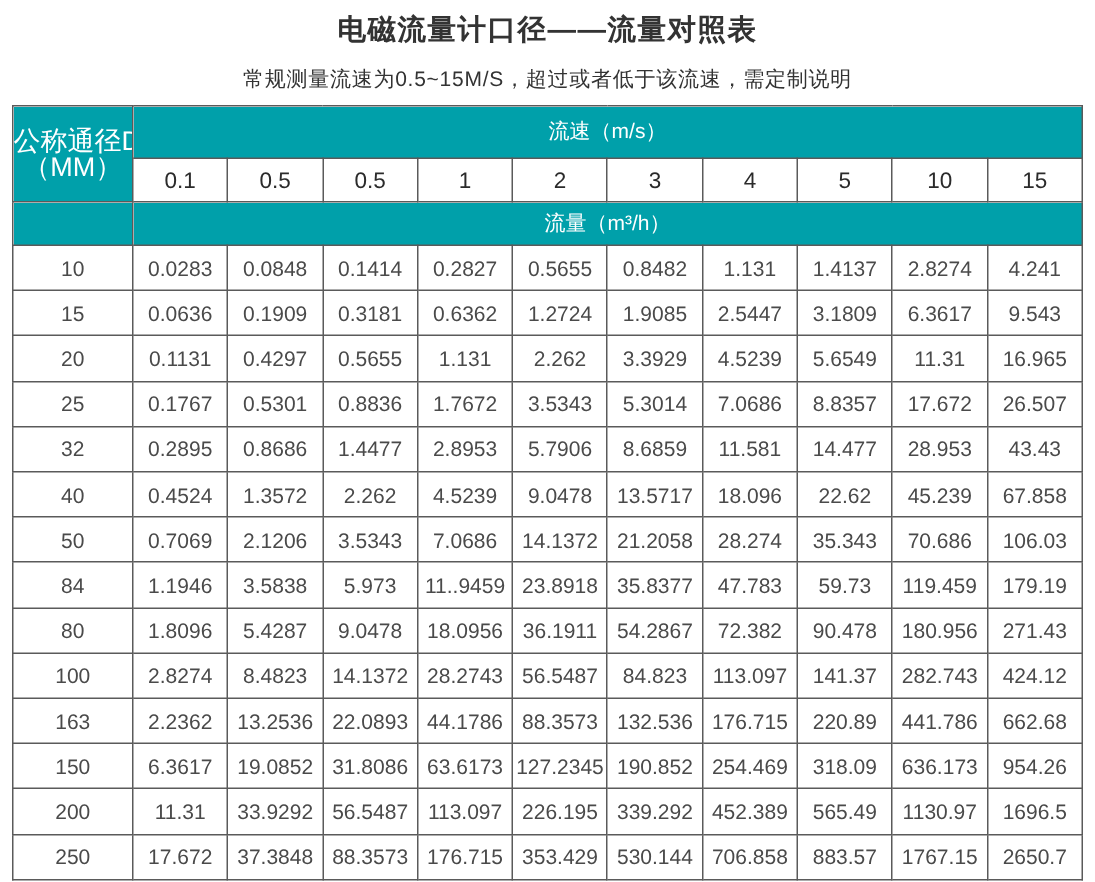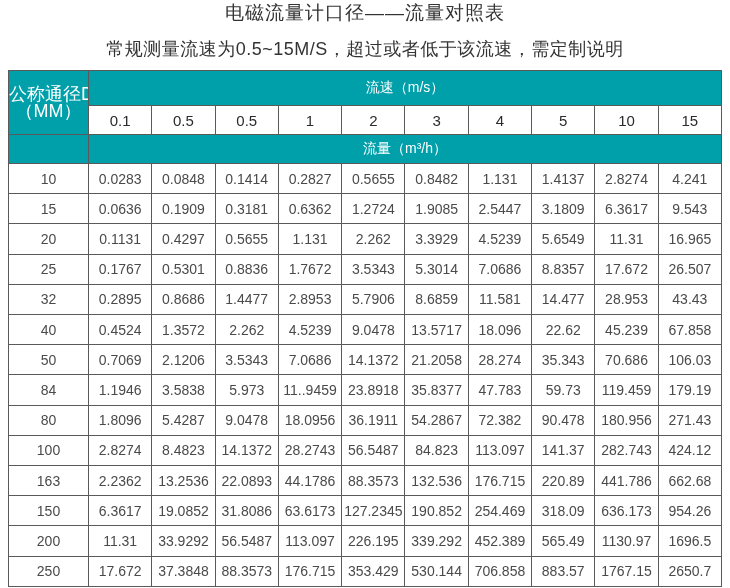--- a/index.html
+++ b/index.html
@@ -12,27 +12,28 @@
     font-family: "Liberation Sans", "DejaVu Sans", sans-serif;
   }
   .page {
     width: 730px;
     height: 588px;
     position: relative;
   }
   .title {
     text-align: center;
     font-size: 19px;
-    font-weight: normal;
+    font-weight: bold;
     color: #333333;
+    padding-top: 7px;
     letter-spacing: 1px;
   }
   .subtitle {
     text-align: center;
-    font-size: 18px;
+    font-size: 14px;
     color: #333333;
     margin-top: 11px;
     letter-spacing: 0.5px;
   }
   table.flow-table {
     position: absolute;
     left: 8px;
     top: 70px;
     width: 714px;
     height: 517px;

